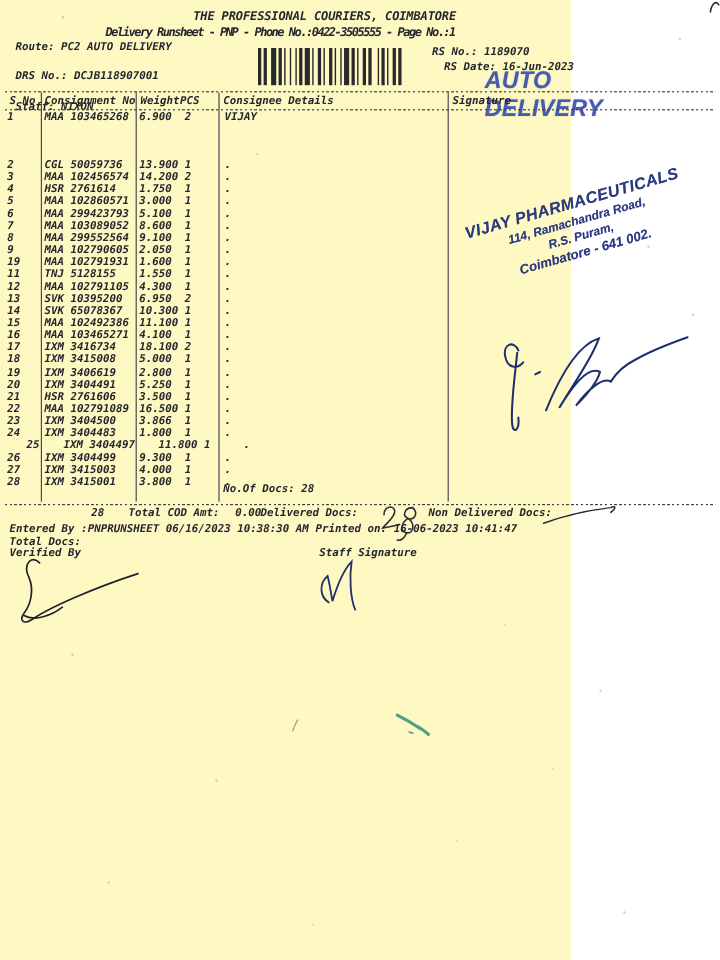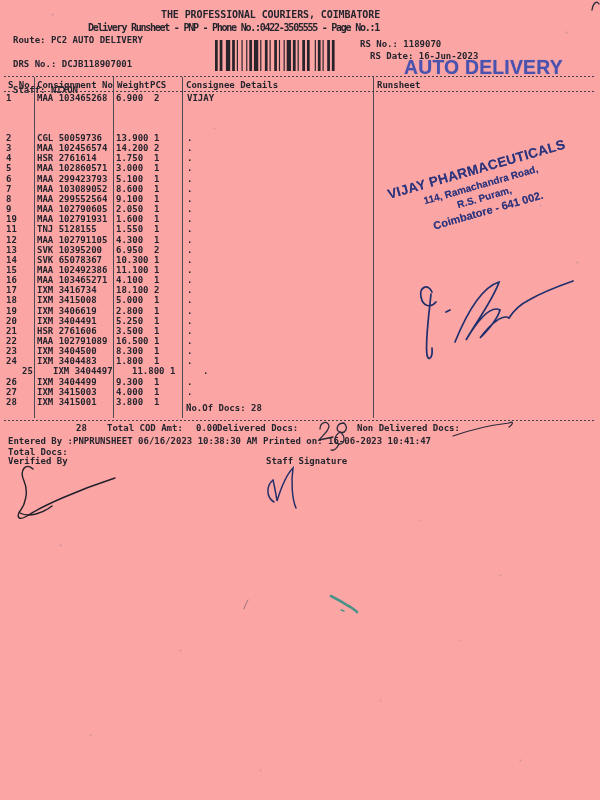--- a/index.html
+++ b/index.html
@@ -1,21 +1,21 @@
 <!DOCTYPE html>
 <html><head>
 <meta charset="utf-8">
 <style>
   html,body{margin:0;padding:0;}
   body{width:600px;height:800px;overflow:hidden;}
   .page{
-    position:relative;width:600px;height:800px;
-    background:#fca5a5;
+    position:relative;width:476px;height:800px;
+    background:#fef9c3;
     font-family:"DejaVu Sans Mono",monospace;
-    font-weight:bold;color:#25252e;font-size:9px;
+    font-weight:bold;color:#25252e;font-size:9px;font-style:italic;
   }
   .t{position:absolute;white-space:pre;line-height:1.1;}
   .title{font-size:10px;letter-spacing:-.1px;}
   .subtitle{font-size:10px;letter-spacing:-1.25px;}
   .line{position:absolute;height:1px;left:4px;width:592px;
     background:repeating-linear-gradient(90deg,#3f3f4a 0 2px,transparent 2px 4px);}
   .vline{position:absolute;width:1px;background:#4a4a55;top:77px;height:341px;}
   .trow span{position:absolute;white-space:pre;}
   .trow{position:absolute;left:0;width:600px;height:10px;}
   .c-sno{left:6px;}
@@ -95,21 +95,21 @@
   <div class="t" style="left:360px;top:40px;">RS No.: 1189070</div>
   <div class="t" style="left:370px;top:52px;">RS Date: 16-Jun-2023</div>
   <div class="auto-stamp">AUTO DELIVERY</div>
 
   <div class="line" style="top:76px;"></div>
   <div class="t" style="left:8px;top:81px;">S No</div>
   <div class="t" style="left:37px;top:81px;">Consignment No</div>
   <div class="t" style="left:117px;top:81px;">Weight</div>
   <div class="t" style="left:150px;top:81px;">PCS</div>
   <div class="t" style="left:186px;top:81px;">Consignee Details</div>
-  <div class="t" style="left:377px;top:81px;">Runsheet</div>
+  <div class="t" style="left:377px;top:81px;">Signature</div>
   <div class="line" style="top:91px;"></div>
 
   <div class="vline" style="left:34px;"></div>
   <div class="vline" style="left:113px;"></div>
   <div class="vline" style="left:182px;"></div>
   <div class="vline" style="left:373px;"></div>
 
   <div>
     <div class="trow" style="top: 93px;">
       <span class="c-sno">1</span>
@@ -283,21 +283,21 @@
       <span class="c-sno">22</span>
       <span class="c-con">MAA 102791089</span>
       <span class="c-wt">16.500</span>
       <span class="c-pcs">1</span>
       <span class="c-cons">.</span>
     </div>
 
     <div class="trow" style="top: 346.15px;">
       <span class="c-sno">23</span>
       <span class="c-con">IXM 3404500</span>
-      <span class="c-wt">8.300</span>
+      <span class="c-wt">3.866</span>
       <span class="c-pcs">1</span>
       <span class="c-cons">.</span>
     </div>
 
     <div class="trow" style="top: 356.3px;">
       <span class="c-sno">24</span>
       <span class="c-con">IXM 3404483</span>
       <span class="c-wt">1.800</span>
       <span class="c-pcs">1</span>
       <span class="c-cons">.</span>

